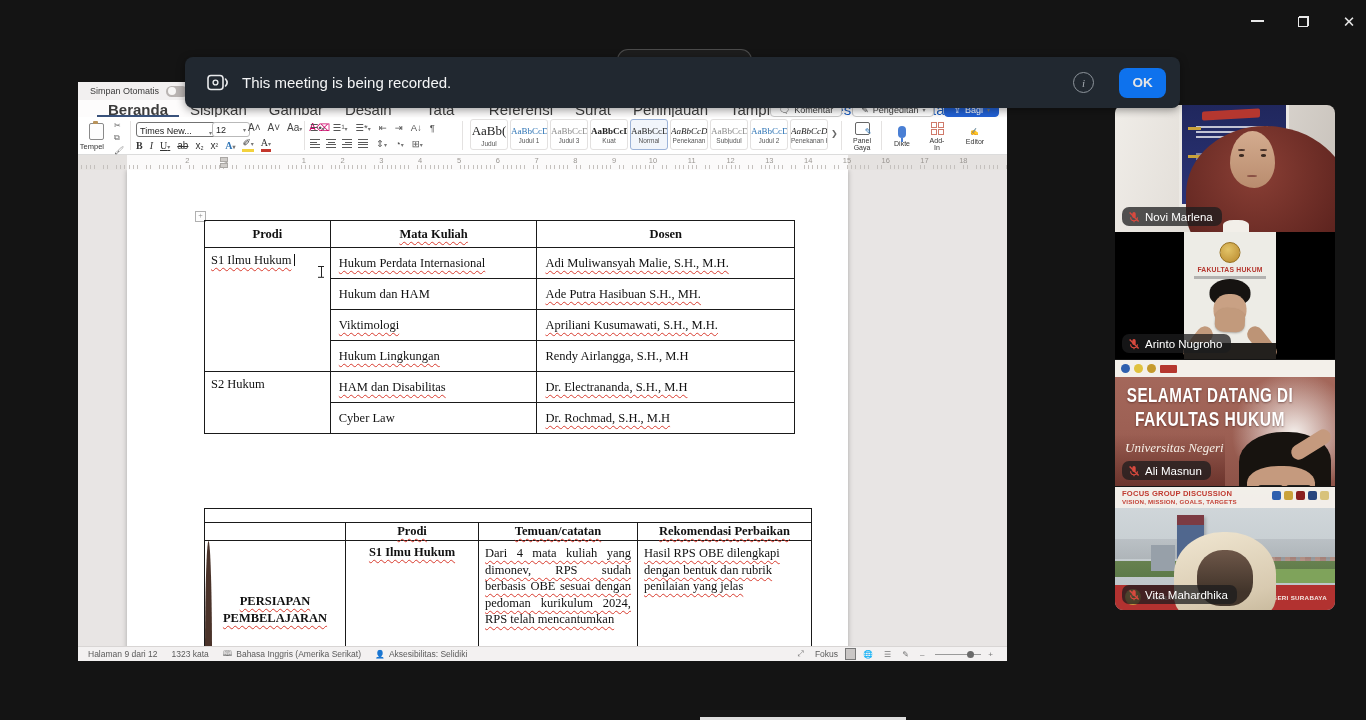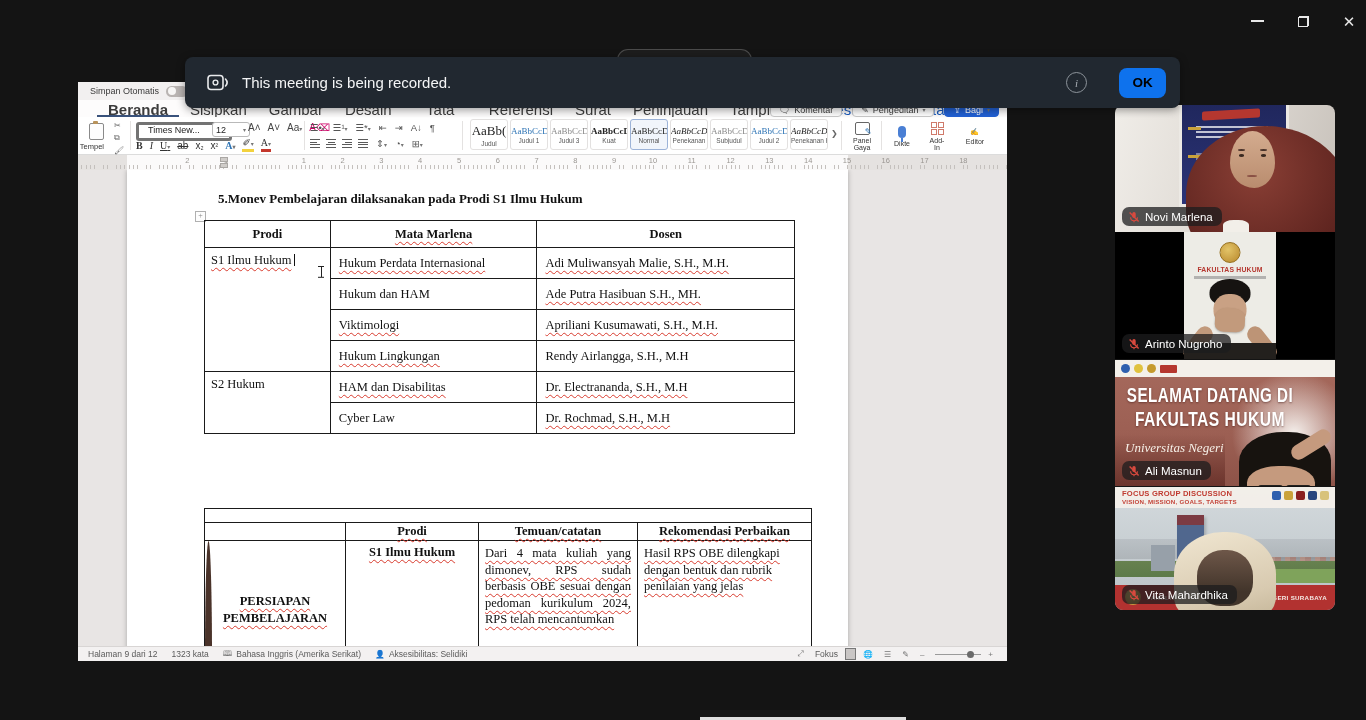--- a/index.html
+++ b/index.html
@@ -33,21 +33,21 @@
   .rb{height:15px;border:1px solid #c9c9c9;border-radius:4px;background:#fff;font-size:9px;color:#3c3c3c;display:flex;align-items:center;gap:4px;padding:0 8px;font-family:inherit;}
   .rb.blue{background:#2160d4;border-color:#2160d4;color:#fff;}
 
   .toolbar{left:0;top:35px;width:100%;height:38px;background:#fff;border-bottom:1px solid #dcdcdc;box-sizing:border-box;}
   .sep{position:absolute;top:4px;height:29px;width:1px;background:#e4e2e1;}
   .paste{left:6px;top:3px;width:26px;height:32px;display:flex;flex-direction:column;align-items:center;}
   .clip{width:13px;height:15px;border:1.2px solid #8a8a8a;border-radius:2px;position:relative;background:#fdfdfd;}
   .clip:before{content:"";position:absolute;left:3px;top:-3px;width:5px;height:3px;background:#b9935a;border-radius:1px;}
   .paste span{font-size:7.5px;color:#333;margin-top:2px;}
   .smcol{left:36px;top:4px;display:flex;flex-direction:column;gap:3px;font-size:8px;color:#666;}
-  .fontbox{left:58px;top:5px;width:72px;height:13px;border:3px solid #737373;border-radius:3px;font-size:9px;color:#222;display:flex;align-items:flex-start;justify-content:space-between;padding:0 9px;background:#fff;}
+  .fontbox{left:58px;top:5px;width:72px;height:13px;border:1px solid #737373;border-radius:3px;font-size:9px;color:#222;display:flex;align-items:flex-end;justify-content:space-between;padding:0 3px;background:#fff;}
   .sizebox{left:134px;top:5px;width:30px;height:13px;border:1px solid #b9b9b9;border-radius:3px;font-size:9px;color:#222;display:flex;align-items:center;justify-content:space-between;padding:0 3px;background:#fff;}
   .carr{font-size:6px;color:#777;}
   .ficons{left:170px;top:5px;display:flex;gap:7px;font-size:10px;color:#444;align-items:center;}
   .row2{left:58px;top:21px;display:flex;gap:7px;font-size:10px;color:#333;align-items:center;}
   .bold{font-weight:bold;font-family:"Liberation Serif",serif;}
   .ital{font-style:italic;font-family:"Liberation Serif",serif;}
   .und{text-decoration:underline;font-family:"Liberation Serif",serif;}
   .strike{text-decoration:line-through;}
   .sub{font-size:8px;} .sup{font-size:8px;}
   .aeff{color:#2e74b5;font-weight:bold;font-family:"Liberation Serif",serif;}
@@ -128,21 +128,21 @@
   .viewic.act{background:#c9c6c5;}
   .zoomtrack{width:46px;height:1px;background:#9a9a9a;position:relative;}
   .zoomthumb{position:absolute;left:32px;top:-3px;width:7px;height:7px;border-radius:50%;background:#6a6a6a;}
 
   
   .notif{left:185px;top:57px;width:995px;height:51px;background:#212830;border-radius:8px;z-index:20;
          display:flex;align-items:center;padding:0 14px 0 22px;box-sizing:border-box;box-shadow:0 2px 8px rgba(0,0,0,.4);}
   .notif .txt{color:#f3f4f5;font-size:15px;margin-left:12px;}
   .infoc{margin-left:auto;width:19px;height:19px;border-radius:50%;border:1.5px solid #8d949b;color:#aab0b6;
          display:flex;align-items:center;justify-content:center;font-size:11px;font-family:"Liberation Serif",serif;font-style:italic;}
-  .okbtn{margin-left:32px;width:47px;height:30px;border:none;border-radius:8px;background:#0e72ed;color:#000000;font-weight:bold;font-size:13.5px;font-family:inherit;}
+  .okbtn{margin-left:25px;width:47px;height:30px;border:none;border-radius:8px;background:#0e72ed;color:#e5e5e5;font-weight:bold;font-size:13.5px;font-family:inherit;}
   .viewpeek{left:617px;top:49px;width:133px;height:26px;border:1px solid #4b4b4b;border-bottom:none;border-radius:11px 11px 0 0;background:#1d1d1d;z-index:5;}
 
   
   .tile{left:1115px;width:220px;overflow:hidden;background:#000;}
   #t-novi{top:105px;height:127px;border-radius:8px 8px 0 0;}
   #t-arinto{top:232px;height:127px;}
   #t-ali{top:360px;height:126px;}
   #t-vita{top:487px;height:123px;border-radius:0 0 8px 8px;}
   .plabel{position:absolute;left:7px;bottom:6px;height:19px;display:flex;align-items:center;gap:5px;
           background:rgba(28,28,30,.75);border-radius:7px;padding:0 9px 0 6px;color:#fff;font-size:11.5px;z-index:6;}
@@ -447,33 +447,32 @@
       </div>
     <div class="indents">
         <i></i>
         <i></i>
       </div>
   </div>
 
   <div class="docarea abs">
     <div class="page doc">
 
-      <div id="doctitle">5.Monev Pembelajaran dilaksanakan pada Prodi S1 Ilmu Hukum</div>
       <div class="tblhandle">+</div>
 
       <table class="t1">
         <colgroup>
             <col style="width:126px;">
             <col style="width:207px;">
             <col style="width:258px;">
           </colgroup>
         <tbody>
             <tr>
           <th>Prodi</th>
-          <th class="sq">Mata Marlena</th>
+          <th class="sq">Mata Kuliah</th>
           <th>Dosen</th>
         </tr>
         <tr>
           <td class="pcol" rowspan="4"><span class="sq">S1 Ilmu Hukum</span><span class="caret"></span></td>
           <td><span class="sq">Hukum Perdata Internasional</span></td>
           <td><span class="sq">Adi Muliwansyah Malie, S.H., M.H.</span></td>
         </tr>
         <tr>
           <td><span>Hukum dan HAM</span></td>
           <td><span class="sq">Ade Putra Hasibuan S.H., MH.</span></td>

